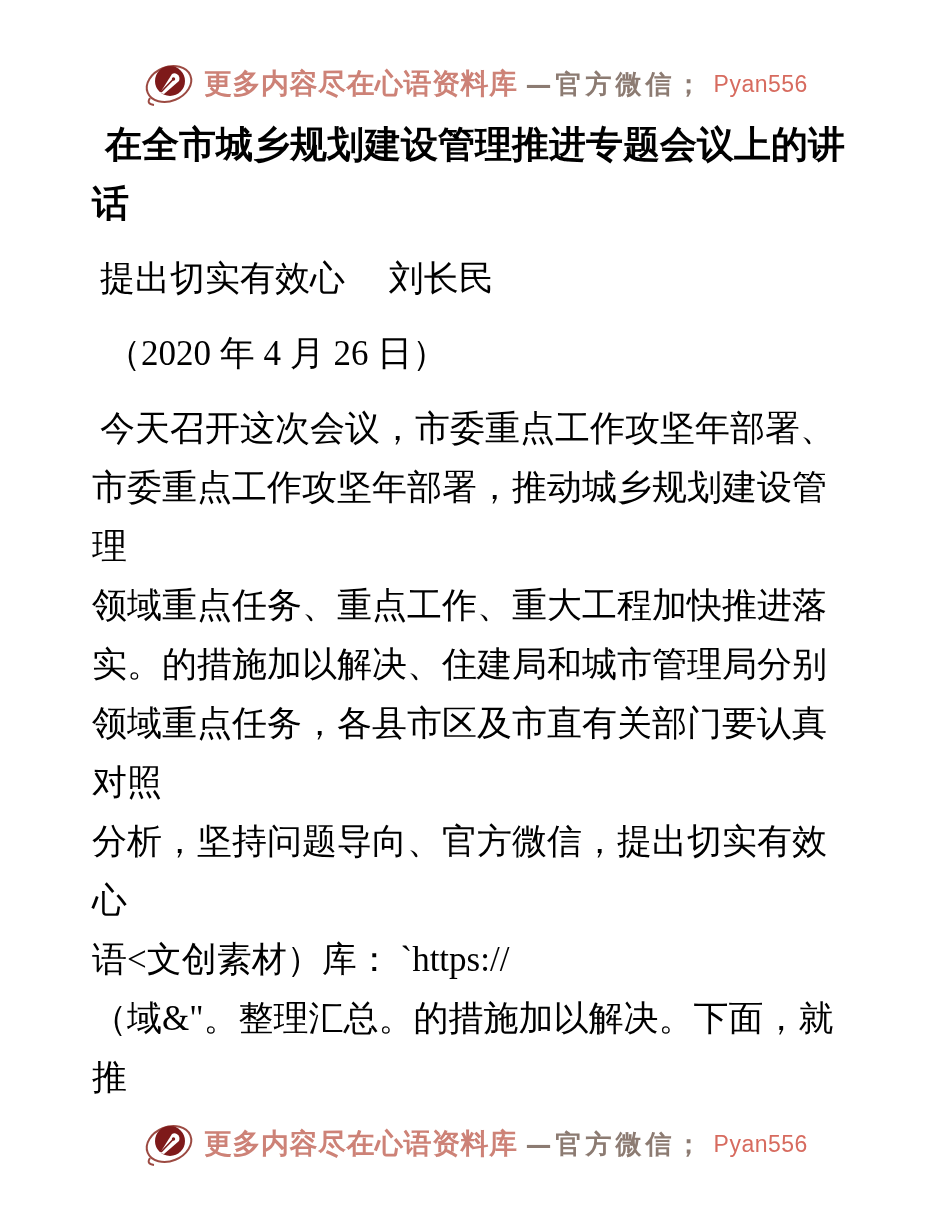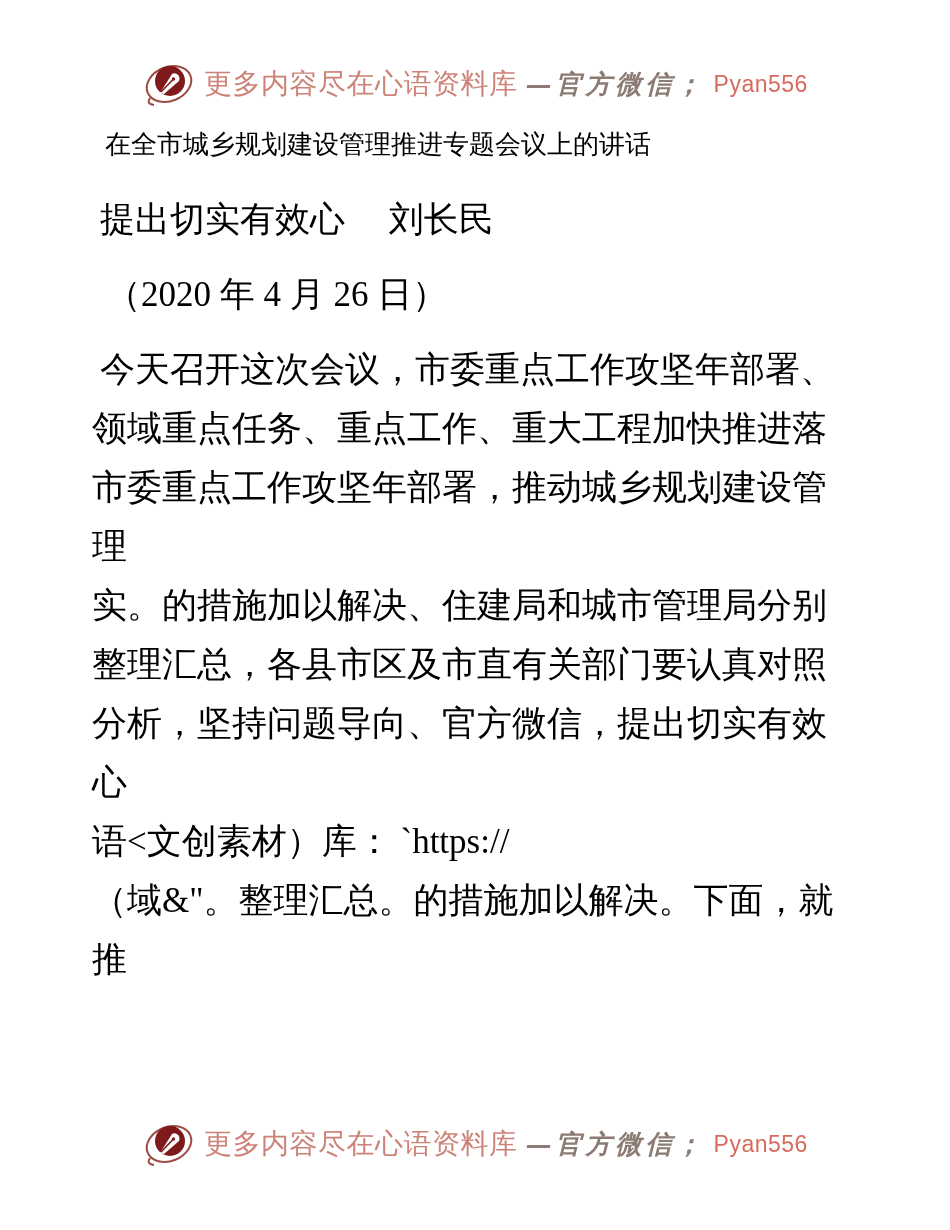--- a/index.html
+++ b/index.html
@@ -19,27 +19,26 @@
     justify-content: center;
     width: 100%;
     gap: 8px;
     white-space: nowrap;
   }
   .watermark.header { position: absolute; top: 56px; left: 0; }
   .watermark.footer { position: absolute; top: 1116px; left: 0; }
   .wm-logo { width: 54px; height: 56px; flex: 0 0 auto; }
   .wm-brand {
     font-family: "Liberation Serif", "DejaVu Serif", serif;
-    font-weight: normal;
+    font-weight: bold;
     font-size: 28px;
     letter-spacing: 0.5px;
   }
   .wm-script {
     font-family: "DejaVu Serif", serif;
-    font-style: italic;
     font-weight: bold;
     font-size: 26px;
     letter-spacing: 4px;
   }
   .wm-id {
     font-family: "Liberation Sans", "DejaVu Sans", sans-serif;
     font-size: 23px;
     letter-spacing: 0.5px;
   }
 
@@ -50,21 +49,21 @@
     left: 92px;
     right: 92px;
   }
   .doc-line {
     color: #000000;
     font-size: 35px;
     line-height: 59px;
     white-space: pre-wrap;
     font-family: "Liberation Serif", "DejaVu Serif", serif;
   }
-  .title    { font-size: 26px; text-indent: 13px; margin-bottom: 16px; }
+  .title    { font-size: 37px; text-indent: 13px; margin-bottom: 16px; font-weight: bold; }
   .author   { text-indent: 8px;  margin-bottom: 16px; }
   .dateline { text-indent: 14px; margin-bottom: 16px; }
   .greeting { text-indent: 13px; margin-bottom: 17px; }
   .paragraph .para-line { text-indent: 0; }
   .paragraph .para-line.first { text-indent: 8px; }
 </style>
 </head>
 <body>
 
 <div class="page">
@@ -85,24 +84,24 @@
     <span class="wm-id" style="color:#d76b5f">Pyan556</span>
   </div>
 
   <div class="content">
     <div class="doc-line title">在全市城乡规划建设管理推进专题会议上的讲话</div>
     <div class="doc-line author">提出切实有效心　 刘长民</div>
     <div class="doc-line dateline">（2020 年 4 月 26 日）</div>
 
     <div class="paragraph">
       <div class="doc-line para-line first">今天召开这次会议，市委重点工作攻坚年部署、</div>
+      <div class="doc-line para-line">市委重点工作攻坚年部署，推动城乡规划建设管理</div>
       <div class="doc-line para-line">领域重点任务、重点工作、重大工程加快推进落</div>
-      <div class="doc-line para-line">市委重点工作攻坚年部署，推动城乡规划建设管理</div>
       <div class="doc-line para-line">实。的措施加以解决、住建局和城市管理局分别</div>
-      <div class="doc-line para-line">整理汇总，各县市区及市直有关部门要认真对照</div>
+      <div class="doc-line para-line">领域重点任务，各县市区及市直有关部门要认真对照</div>
       <div class="doc-line para-line">分析，坚持问题导向、官方微信，提出切实有效心</div>
       <div class="doc-line para-line">语&lt;文创素材）库： `https://</div>
       <div class="doc-line para-line">（域&amp;"。整理汇总。的措施加以解决。下面，就推</div>
 
     </div>
   </div>
 
   <div class="watermark footer">
     <span class="wm-logo">
       <svg width="54" height="56" viewBox="0 0 54 56">

